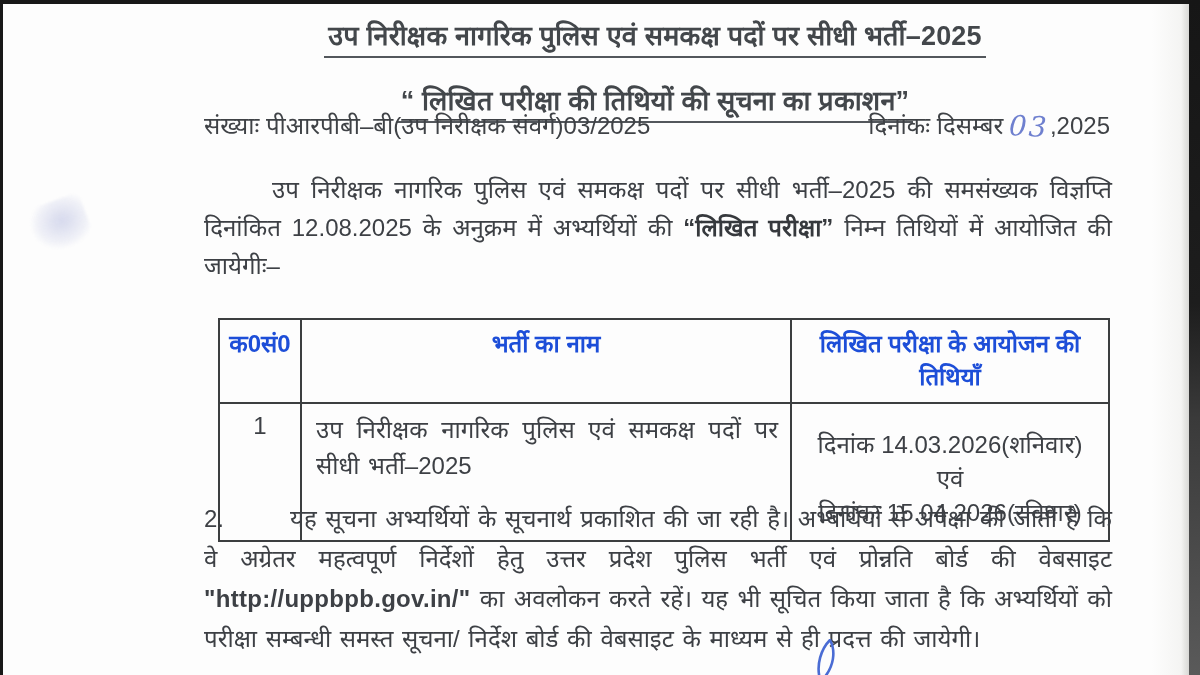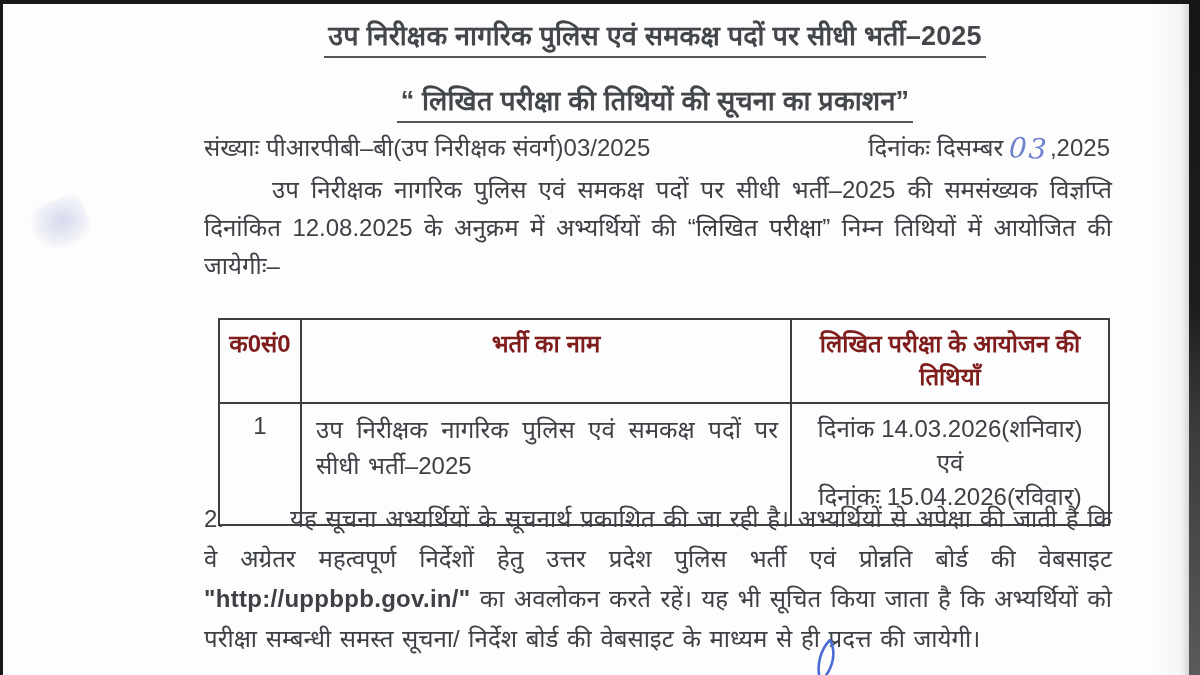--- a/index.html
+++ b/index.html
@@ -34,21 +34,21 @@
   .title-text {
     display: inline-block;
     font-size: 27px; font-weight: 700; color: #43474b;
     letter-spacing: 0.2px;
     border-bottom: 2px solid #53575c;
     padding: 0 4px 3px 4px;
     white-space: nowrap;
   }
 
   .ref-row {
-    position: absolute; left: 204px; top: 130px; width: 906px;
+    position: absolute; left: 204px; top: 108px; width: 906px;
     display: flex; justify-content: space-between; align-items: baseline;
     font-size: 24px; color: #3f4246;
   }
   .date-part { white-space: nowrap; }
   .handwritten-day {
     display: inline-block;
     color: #6f80cf;
     font-family: "DejaVu Serif", serif;
     font-style: italic;
     font-size: 28px;
@@ -58,47 +58,47 @@
   }
 
   .para {
     position: absolute; left: 204px; width: 908px;
     font-size: 24px; line-height: 38px;
     text-align: justify; color: #3d4045;
     word-spacing: 2px;
   }
   .para-1 { top: 171px; text-indent: 68px; }
   .para-2 { top: 499px; line-height: 40px; }
-  .emphasis { font-weight: 400; color: #36393d; }
+  .emphasis { font-weight: 700; color: #36393d; }
   .para-number { display: inline-block; width: 86px; text-indent: 0; }
   .url-text { font-weight: 700; letter-spacing: 0.3px; }
 
   table.exam-table {
     position: absolute; left: 218px; top: 318px;
     width: 890px;
     border-collapse: collapse;
     table-layout: fixed;
     font-size: 24px; color: #3d4045;
   }
   .exam-table th, .exam-table td {
     border: 2px solid #3c3e40;
     vertical-align: top;
   }
   .exam-table th {
-    font-weight: 700; color: #7f1d1d;
+    font-weight: 700; color: #1d4ed8;
     text-align: center;
     padding: 7px 8px 9px 8px;
     line-height: 33px;
   }
   .col-sno  { width: 82px;  }
   .col-name { width: 490px; }
   .col-date { width: 318px; }
   td.cell-sno { text-align: center; padding-top: 8px; }
   td.cell-name { text-align: justify; padding: 8px 12px 10px 14px; line-height: 36px; word-spacing: 2px; }
-  td.cell-date { text-align: center; padding: 8px 6px 10px 6px; line-height: 34px; }
+  td.cell-date { text-align: center; padding: 24px 6px 10px 6px; line-height: 34px; }
 
   .ink-smudge {
     position: absolute; left: 32px; top: 200px; width: 56px; height: 48px;
     background: radial-gradient(ellipse at 55% 45%, rgba(125,135,200,0.30) 0%, rgba(125,135,200,0.10) 55%, rgba(125,135,200,0) 75%);
     filter: blur(1px);
     transform: rotate(-20deg);
   }
   .pen-mark { position: absolute; left: 810px; top: 639px; }
 </style>
 </head>

